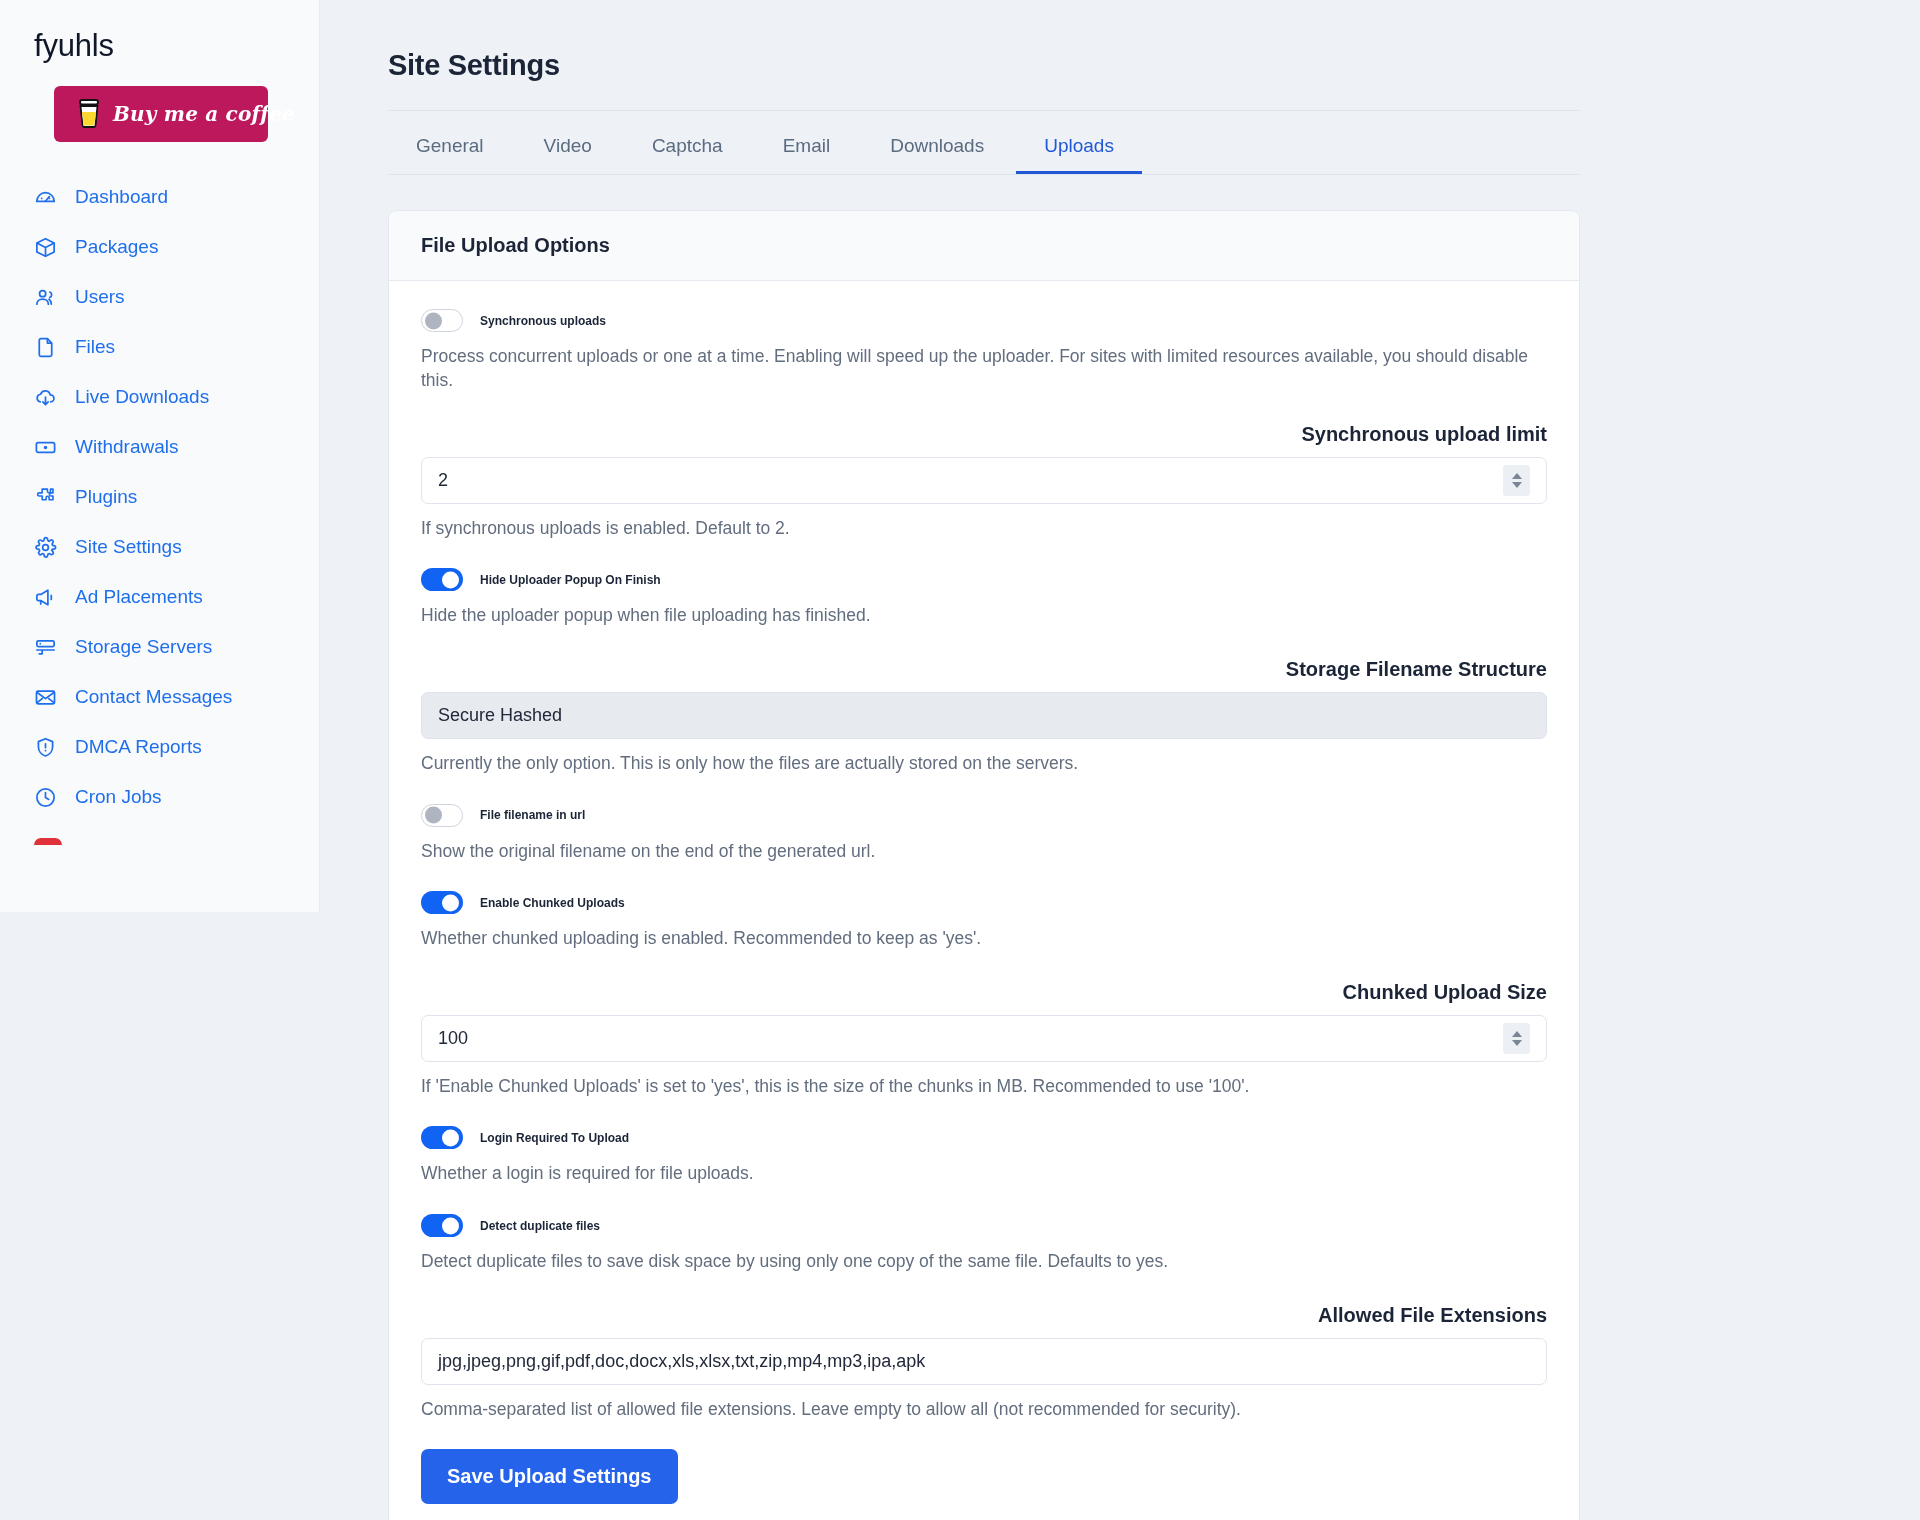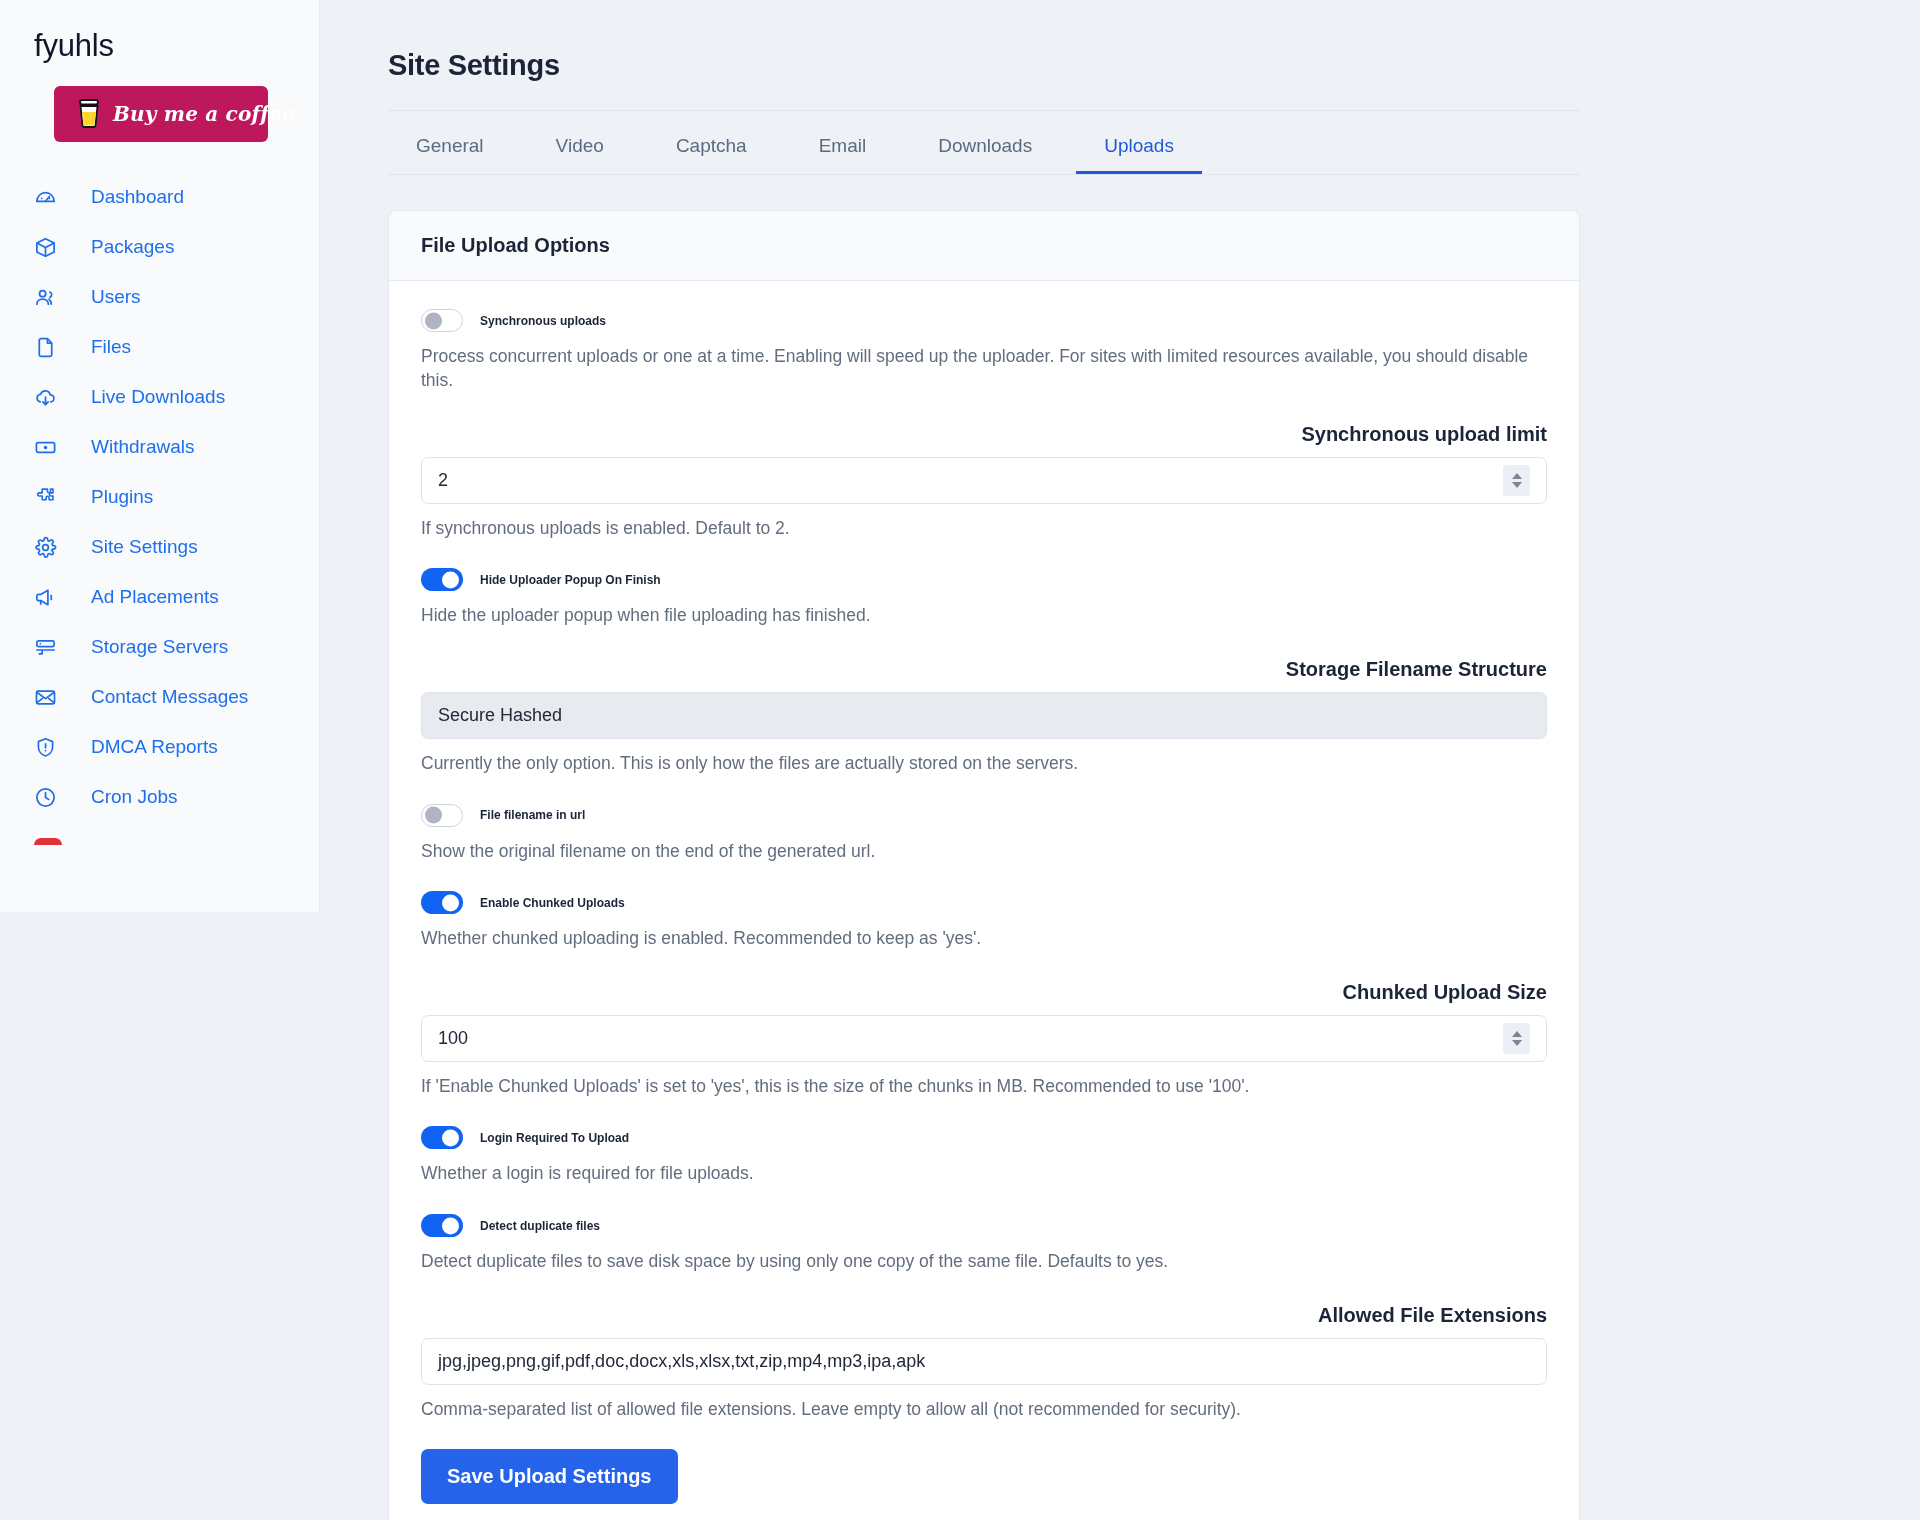--- a/index.html
+++ b/index.html
@@ -51,21 +51,21 @@
     font-style: italic;
     font-size: 20px;
     font-weight: 700;
     letter-spacing: 0.2px;
     white-space: nowrap;
   }
   .nav { padding: 30px 0 0 0; }
   .nav-item {
     display: flex;
     align-items: center;
-    gap: 34px;
+    gap: 18px;
     padding: 0 0 0 34px;
     height: 50px;
     color: #1f6feb;
     font-size: 19px;
     text-decoration: none;
     cursor: pointer;
   }
   .nav-ico { width: 23px; height: 23px; flex: 0 0 23px; display:block; }
   .nav-ico svg { display:block; width: 23px; height: 23px; }
   .nav-cut {
@@ -91,21 +91,21 @@
   .title-rule {
     margin: 28px 0 0 68px;
     height: 1px;
     background: #dfe5ec;
   }
 
   .tabs {
     display: flex;
     align-items: flex-end;
     margin-left: 68px;
-    gap: 16px;
+    gap: 4px;
     border-bottom: 1px solid #dfe5ec;
     height: 64px;
   }
   .tab {
     font-size: 19px;
     color: #5b6b80;
     padding: 0 28px 16px 28px;
     cursor: pointer;
     background: none;
     border: none;

